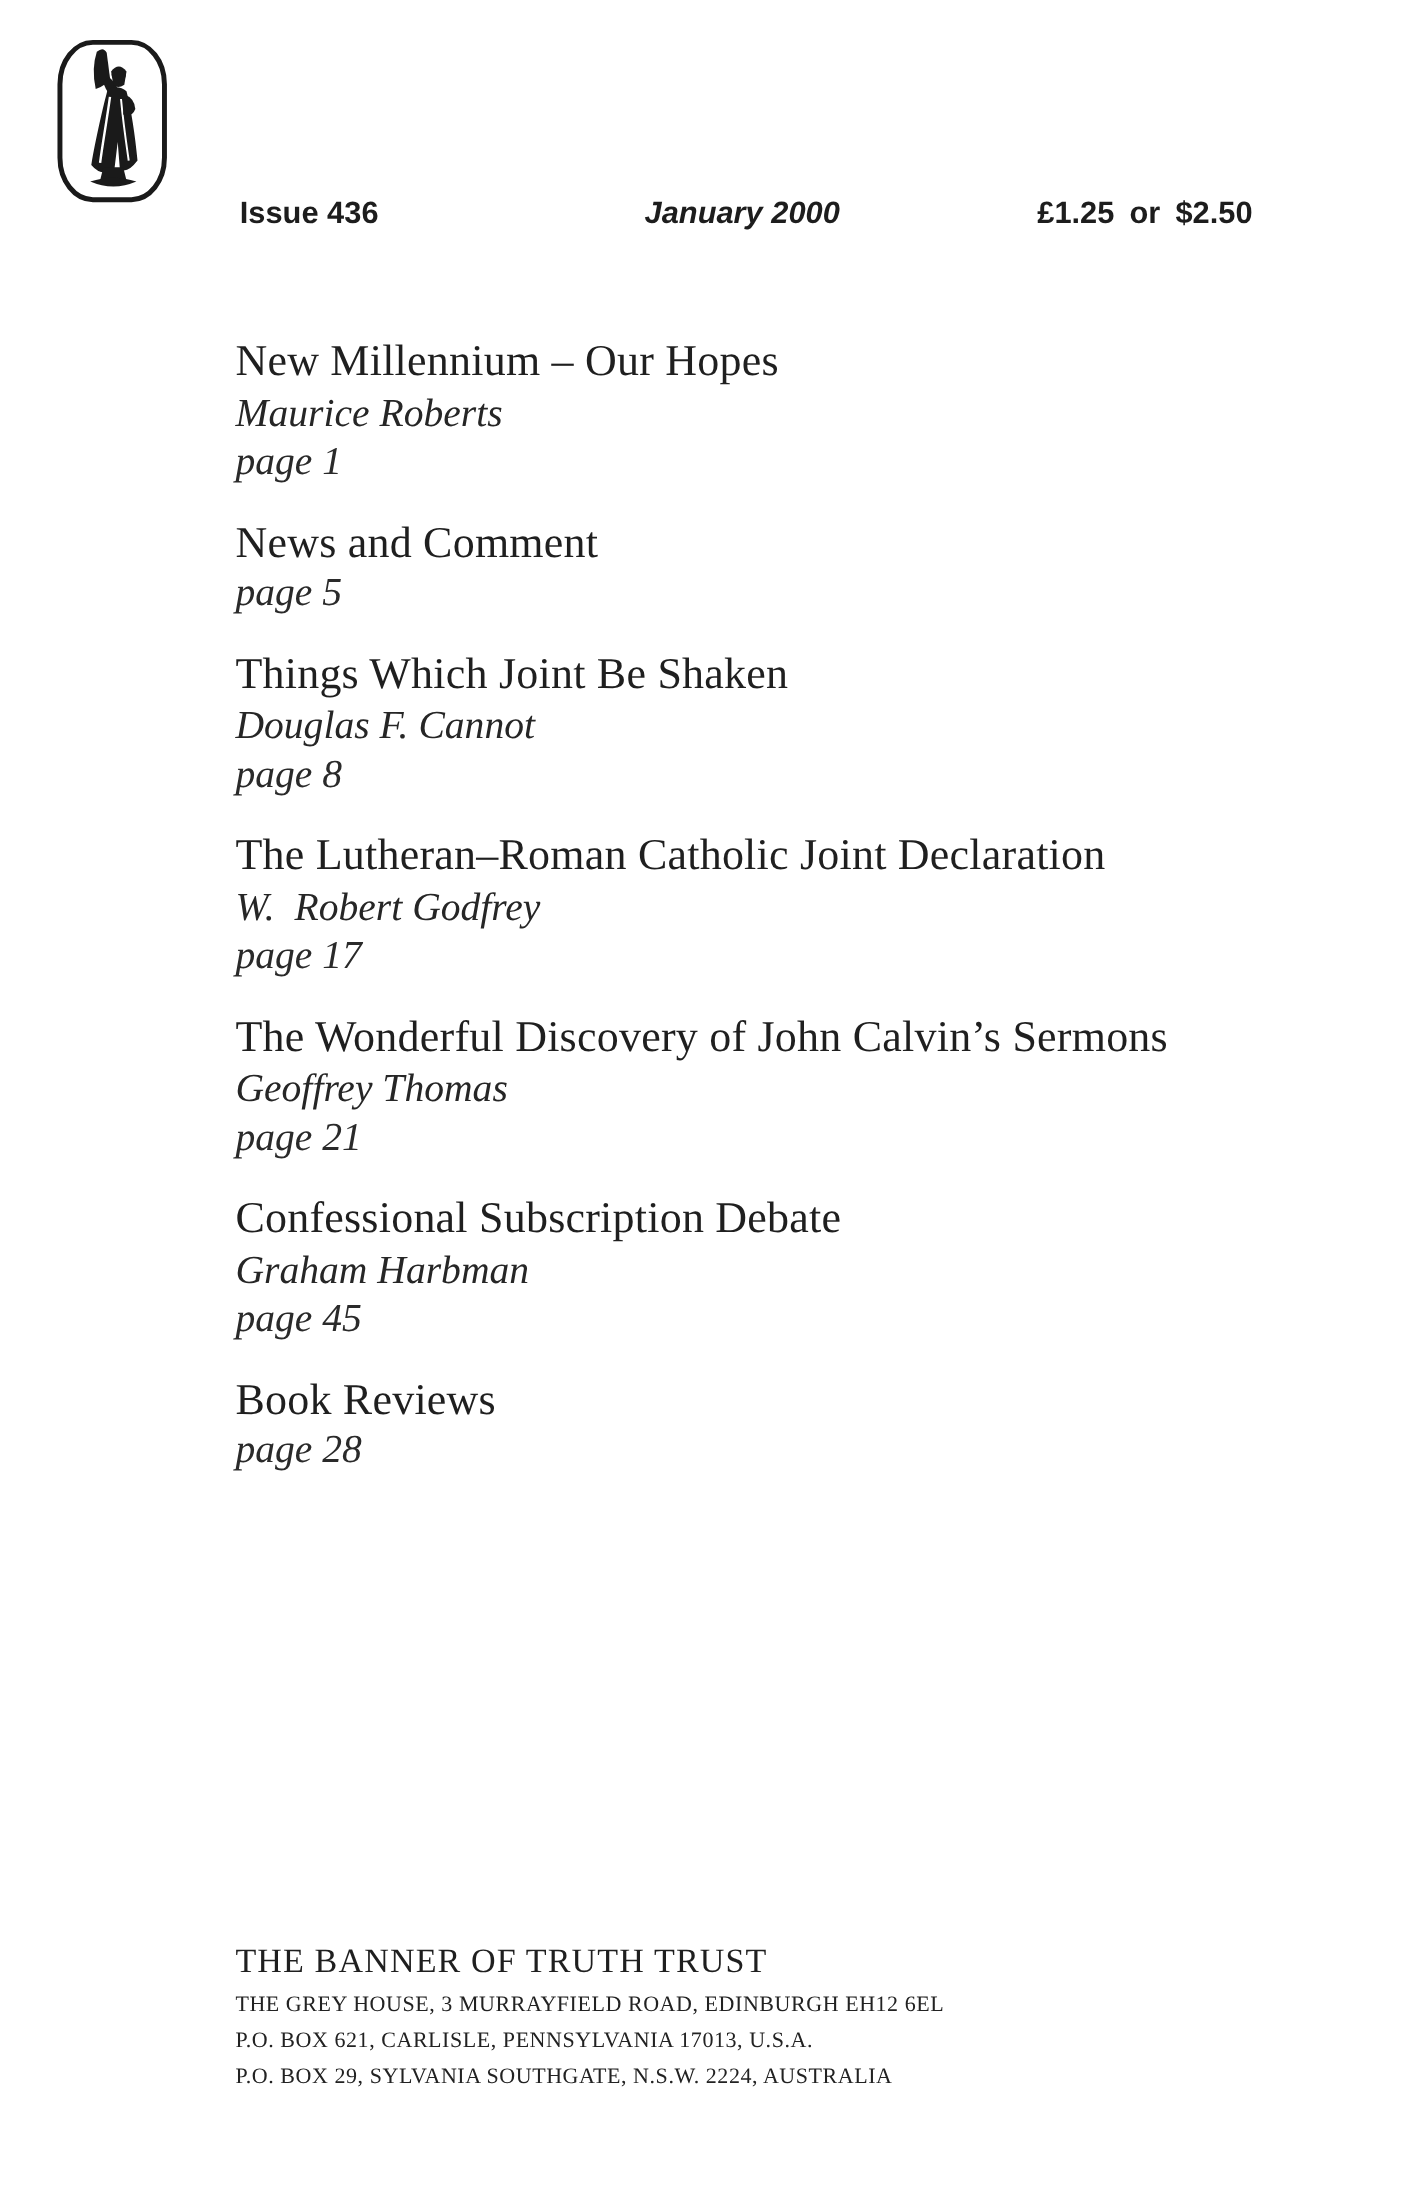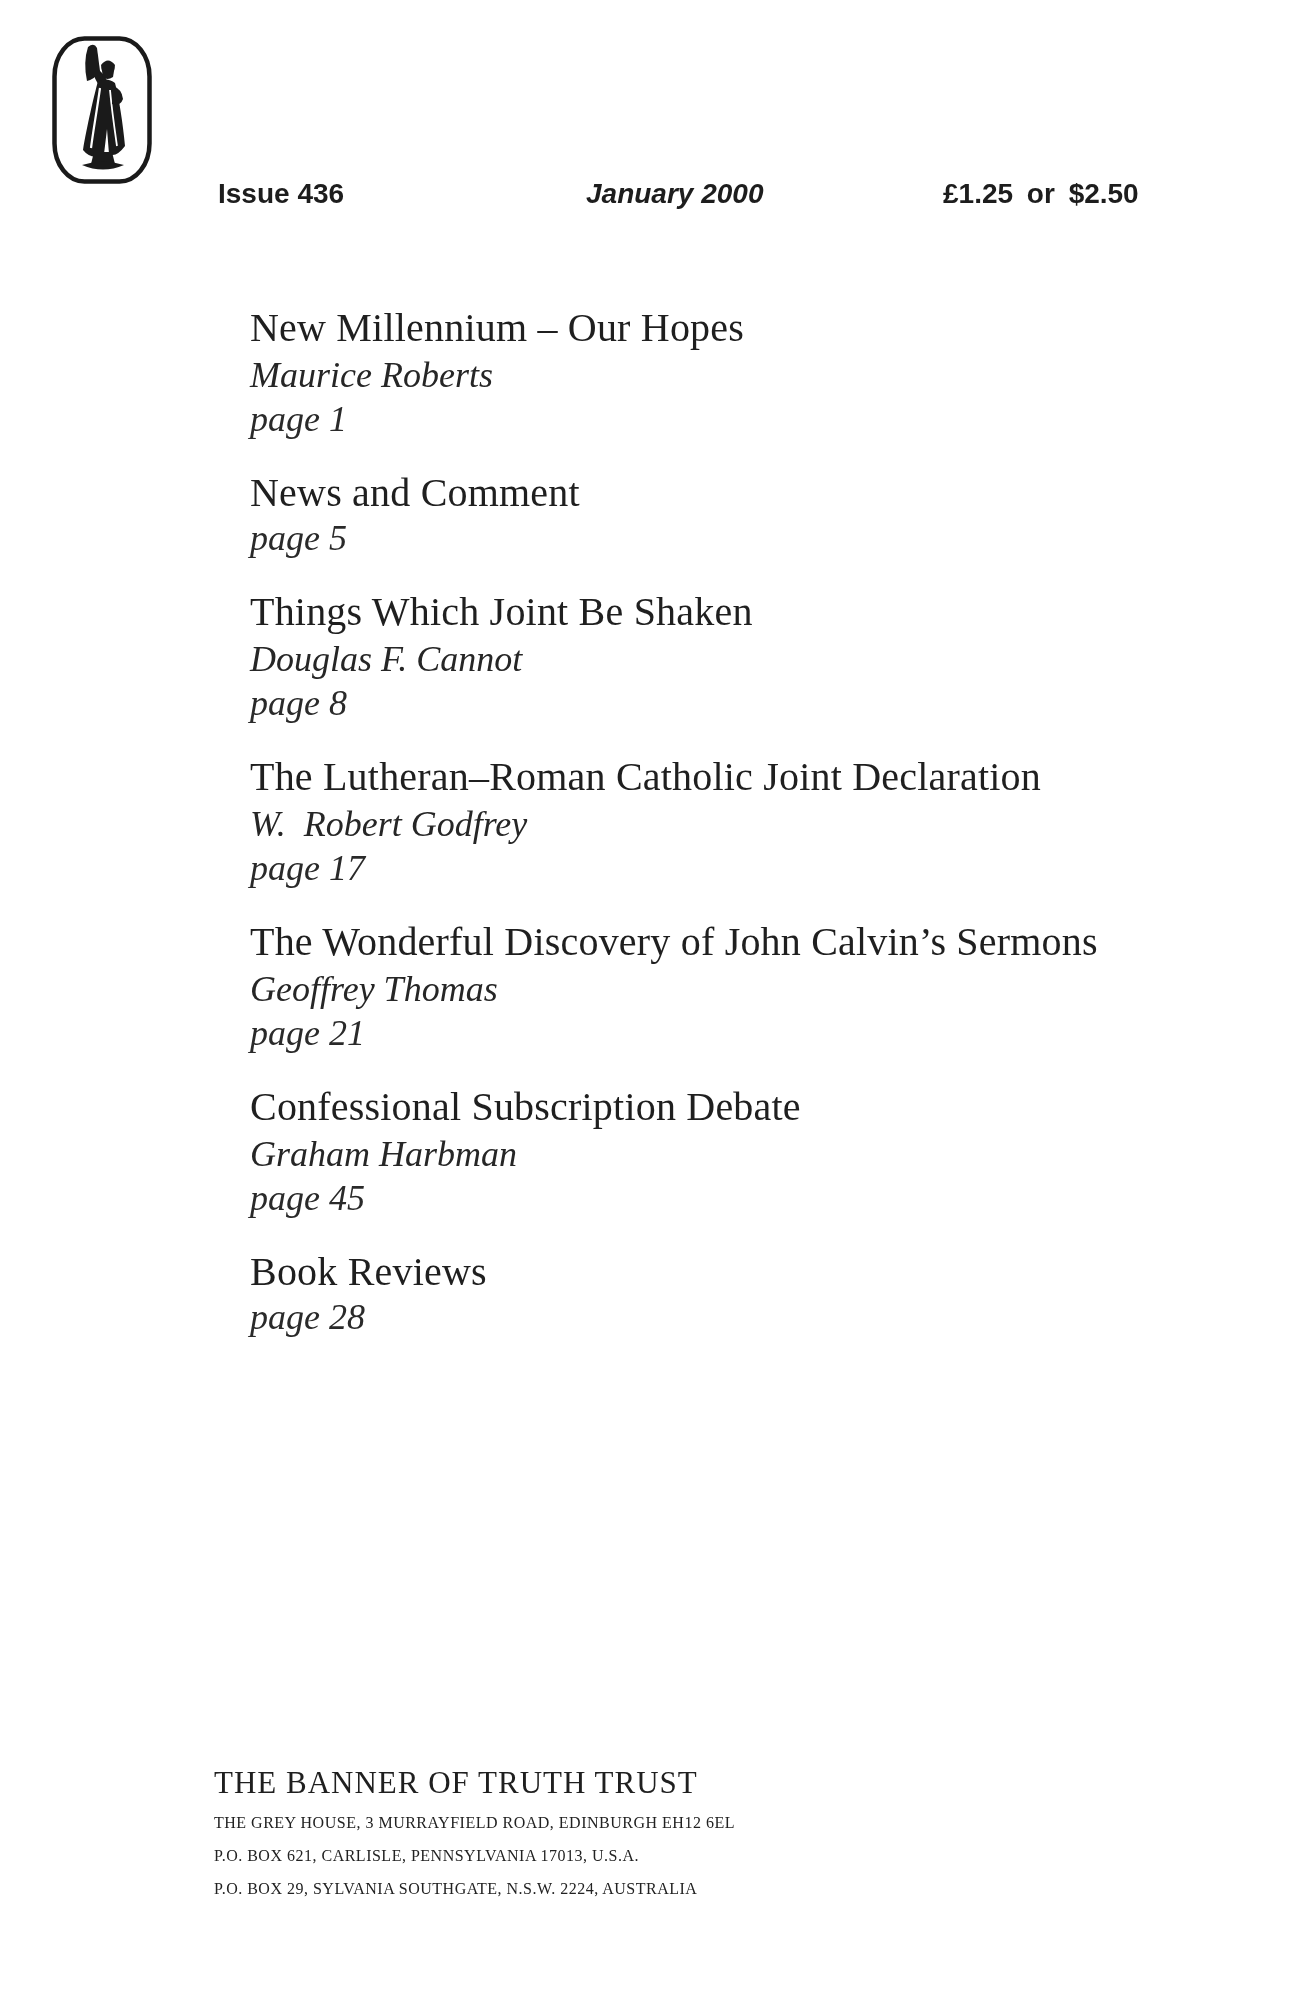--- a/index.html
+++ b/index.html
@@ -40,21 +40,21 @@
   .header-date  { position: absolute; left: 586px; font-style: italic; }
   .header-price { position: absolute; left: 943px; word-spacing: 6px; }
 
   
   .contents {
     position: absolute;
     left: 214px;
     top: 304px;
     width: 1030px;
   }
-  .entry { margin-bottom: 29px; margin-left: 36px; }
+  .entry { margin-bottom: 29px; }
   .entry-title {
     font-size: 40px;
     line-height: 48px;
     letter-spacing: 0.2px;
     color: #1f1f1f;
     white-space: pre-wrap;
   }
   .entry-author {
     font-style: italic;
     font-size: 36px;
@@ -78,21 +78,21 @@
     color: #222222;
   }
   .footer-publisher {
     font-size: 31px;
     line-height: 40px;
     letter-spacing: 1px;
     margin-bottom: 3px;
     color: #1f1f1f;
   }
   .footer-address {
-    font-size: 16px;
+    font-size: 20px;
     line-height: 33px;
     letter-spacing: 0.5px;
   }
 </style>
 </head>
 <body>
 
 <div class="page">
 
   <div class="logo">

